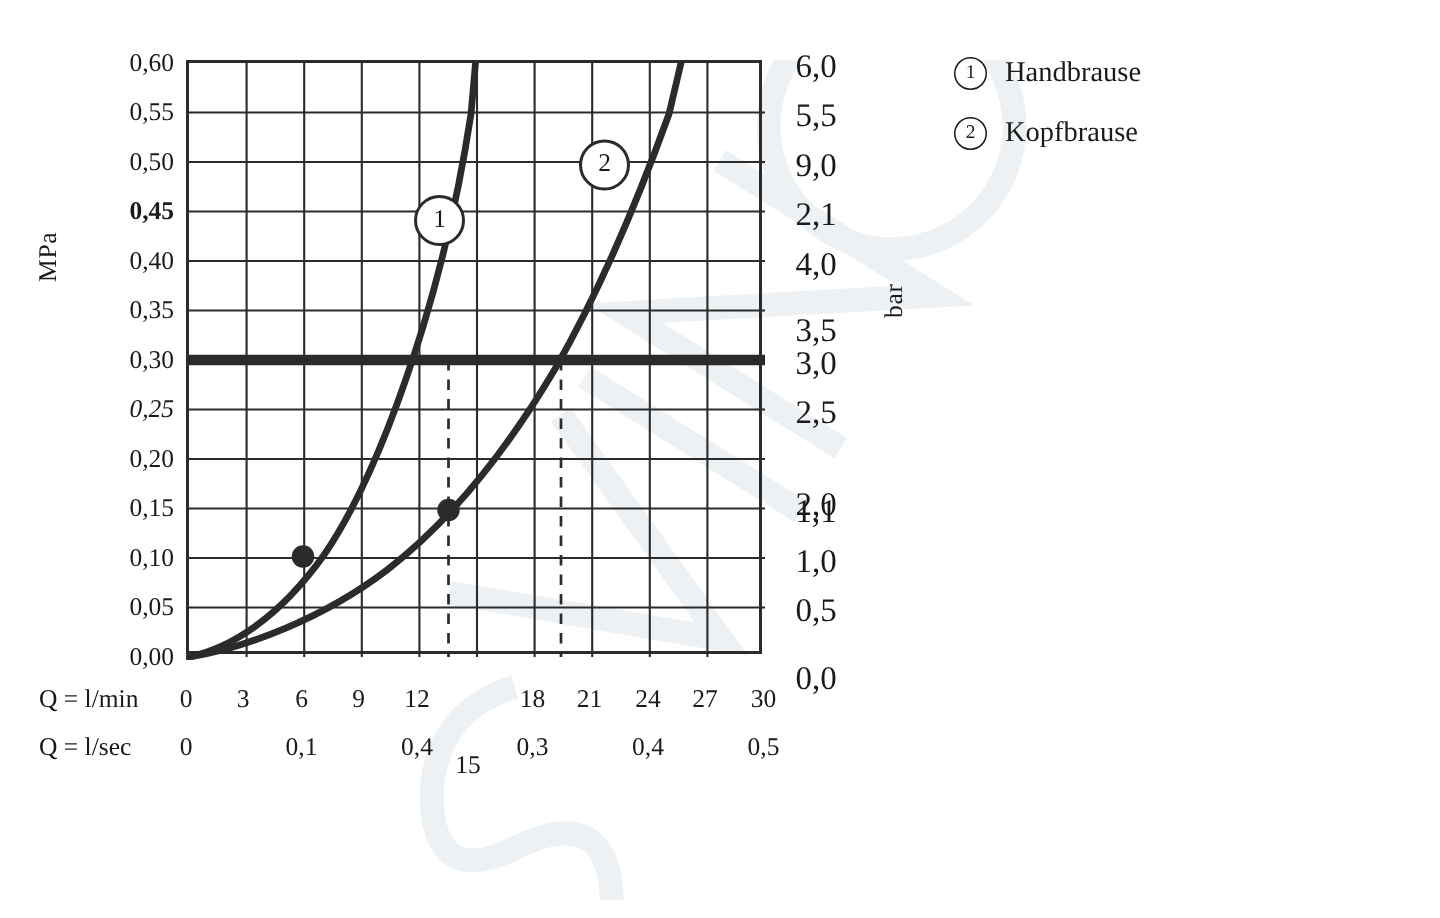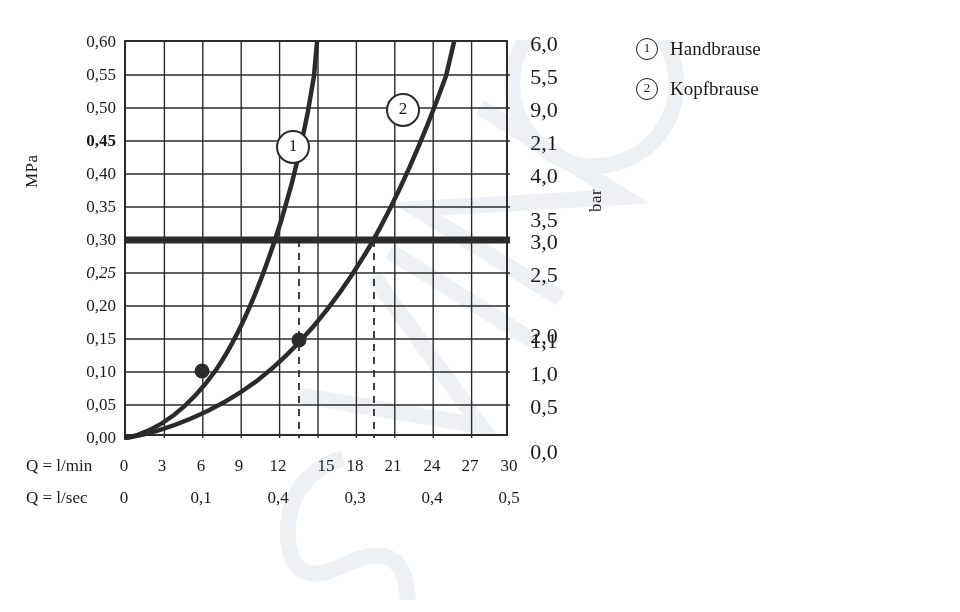--- a/index.html
+++ b/index.html
@@ -225,21 +225,21 @@
   <div class="bubble" style="left:276px;top:130px;">1</div>
   <div class="bubble" style="left:386px;top:93px;">2</div>
 
   <div class="xrow" style="left:26px;top:456px;width:560px;">
     <span class="rowlabel">Q = l/min</span>
     <span class="xtick" style="left:78px;">0</span>
     <span class="xtick" style="left:116px;">3</span>
     <span class="xtick" style="left:155px;">6</span>
     <span class="xtick" style="left:193px;">9</span>
     <span class="xtick" style="left:232px;">12</span>
-    <span class="xtick" style="left:280px;">15</span>
+    <span class="xtick" style="left:266px;margin-top:44px;">15</span>
     <span class="xtick" style="left:309px;">18</span>
     <span class="xtick" style="left:347px;">21</span>
     <span class="xtick" style="left:386px;">24</span>
     <span class="xtick" style="left:424px;">27</span>
     <span class="xtick" style="left:463px;">30</span>
   </div>
 
   <div class="xrow" style="left:26px;top:488px;width:560px;">
     <span class="rowlabel">Q = l/sec</span>
     <span class="xtick" style="left:78px;">0</span>

